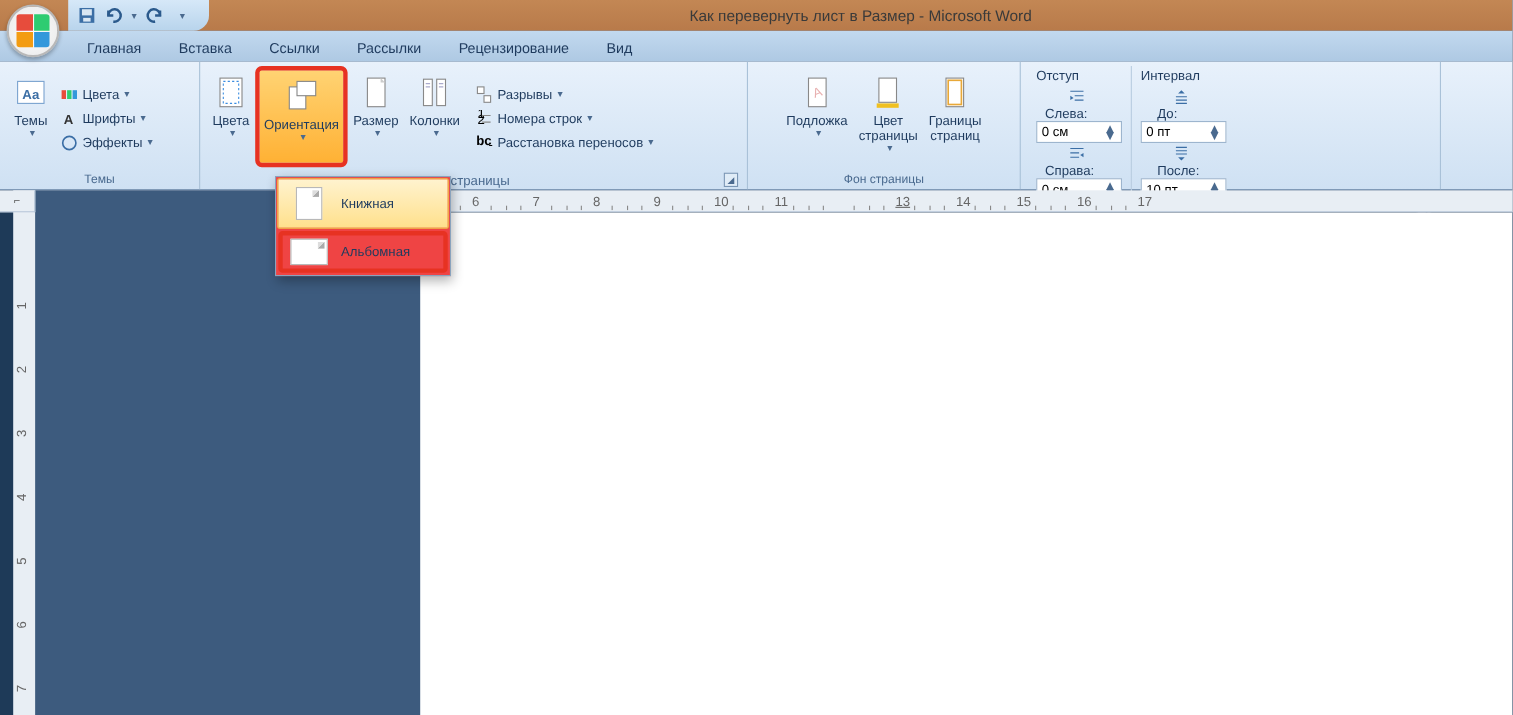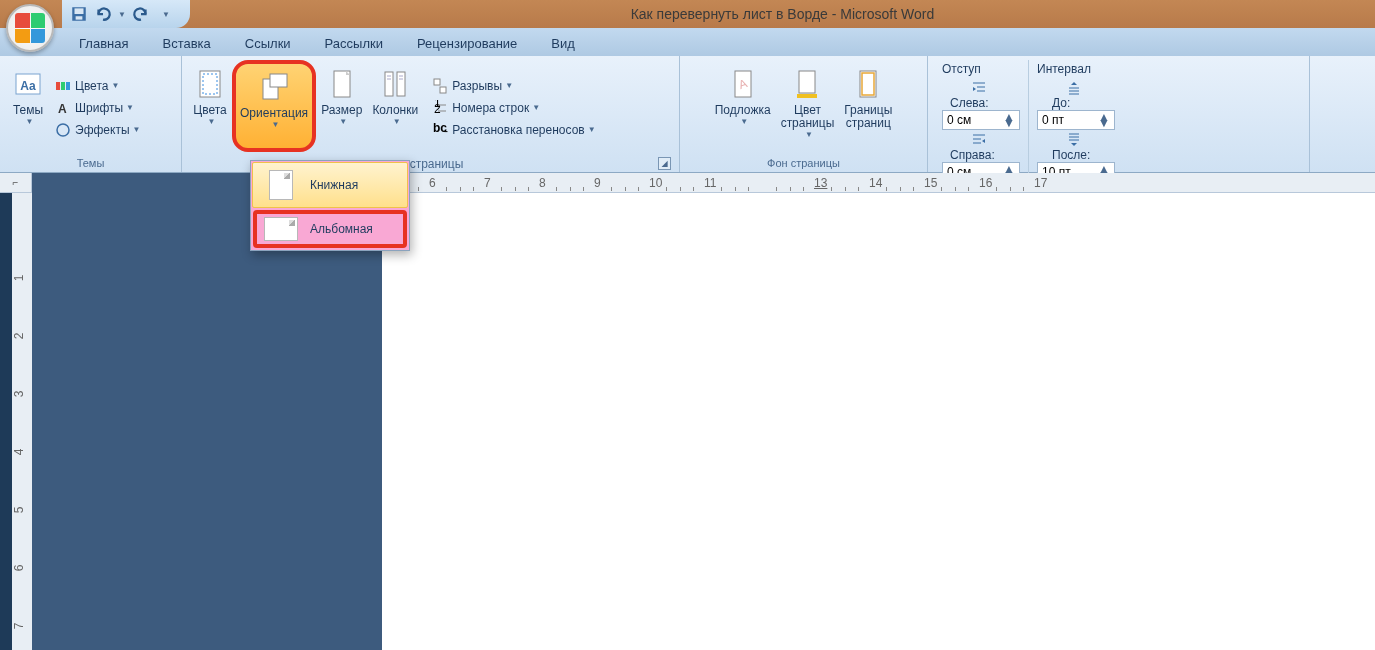--- a/index.html
+++ b/index.html
@@ -26,22 +26,22 @@
 .group-label { text-align:center; color:#4a6a8f; font-size:11px; padding:2px 0 3px; position:relative; height:17px; }
 .launcher { position:absolute; right:2px; bottom:2px; width:13px; height:13px; border:1px solid #7a96b4; cursor:pointer; display:flex; align-items:center; justify-content:center; font-size:8px; color:#4a6a8f; background:#e0ecf7; }
 .big-btn { display:flex; flex-direction:column; align-items:center; justify-content:flex-start; padding:3px 4px; min-width:44px; cursor:pointer; border:1px solid transparent; border-radius:3px; text-align:center; height:92px; }
 .big-ico { width:32px; height:32px; margin:4px 0; display:flex; align-items:center; justify-content:center; }
 .big-lbl { font-size:12px; color:#1f3b5e; line-height:13px; }
 .small-row { display:flex; align-items:center; padding:1px 4px; cursor:pointer; height:22px; border:1px solid transparent; border-radius:2px; }
 .small-ico { width:16px; height:16px; margin-right:4px; display:flex; align-items:center; justify-content:center; }
 .small-lbl { color:#1f3b5e; }
 .dd { font-size:8px; color:#4a6a8f; margin-left:3px; }
 
-.hl-orient { background:linear-gradient(#ffd373,#ffb134)!important; border:4px solid #e73222!important; border-radius:16px; }
-.dropdown { position:absolute; top:160px; left:250px; width:160px; background:#f9a8d4; border:1px solid #8aa3bd; box-shadow:2px 4px 10px rgba(0,0,0,0.3); z-index:200; }
+.hl-orient { background:linear-gradient(#ffd373,#ffb134)!important; border:4px solid #e73222!important; border-radius:6px; }
+.dropdown { position:absolute; top:160px; left:250px; width:160px; background:#ef4444; border:1px solid #8aa3bd; box-shadow:2px 4px 10px rgba(0,0,0,0.3); z-index:200; }
 .dd-item { display:flex; align-items:center; padding:8px 12px; cursor:pointer; }
 .dd-item.hov { background:linear-gradient(#fff3cf,#ffe08c); border:1px solid #f0c24a; margin:1px; padding:7px 11px; border-radius:2px; }
 .dd-item.hl { border:4px solid #e73222; margin:2px; padding:3px 7px; border-radius:4px; }
 .dd-ico { width:34px; height:24px; margin-right:12px; background:#fff; border:1px solid #b8b8b8; position:relative; }
 .dd-ico.portrait { width:24px; height:30px; margin-left:5px; margin-right:17px; }
 .dd-ico::before { content:""; position:absolute; top:2px; right:2px; width:6px; height:6px; background:linear-gradient(135deg,#ddd 50%,#aaa 50%); }
 .dd-lbl { color:#1f3b5e; }
 
 .indent-group .row { display:flex; align-items:center; margin:2px 0;flex-direction:column; }
 .indent-group .lbl { width:62px; color:#1f3b5e; display:flex; align-items:center; }
@@ -93,21 +93,21 @@
       </span>
     <span style="font-size:8px;color:#4a6a8f">▼</span>
     <span class="qat-ico">
         <svg class="ico" viewBox="0 0 16 16">
           <path d="M12 8 A5 5 0 1 0 8 13" fill="none" stroke="#2b5a8c" stroke-width="2"></path>
           <path d="M12 4 L12 8 L8 8" fill="none" stroke="#2b5a8c" stroke-width="2"></path>
         </svg>
       </span>
     <span style="font-size:8px;color:#4a6a8f;margin-left:6px">▼</span>
   </div>
-  <div class="title-text">Как перевернуть лист в Ворде - Microsoft Word</div>
+  <div class="title-text">Как перевернуть лист в Размер - Microsoft Word</div>
 </div>
 
 <div class="tabstrip">
   <div class="tab">Главная</div>
   <div class="tab">Вставка</div>
   <div class="tab">Ссылки</div>
   <div class="tab">Рассылки</div>
   <div class="tab">Рецензирование</div>
   <div class="tab">Вид</div>
 </div>

